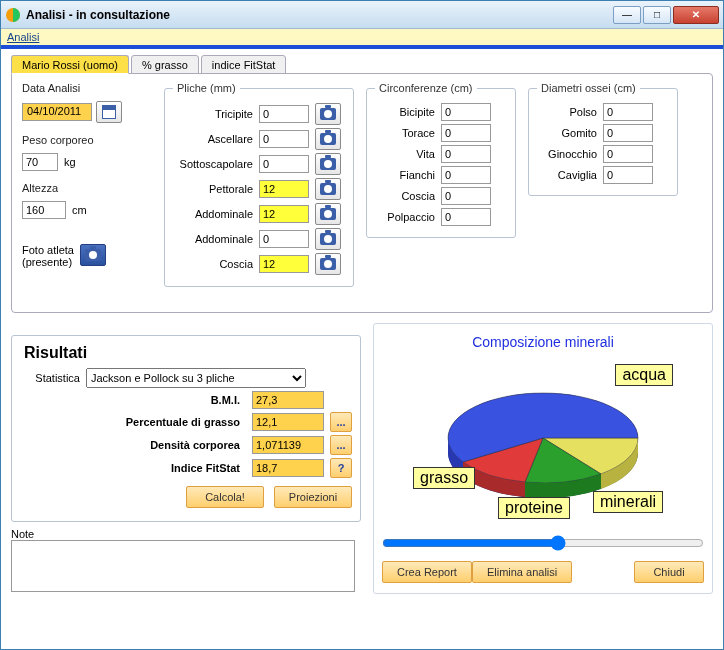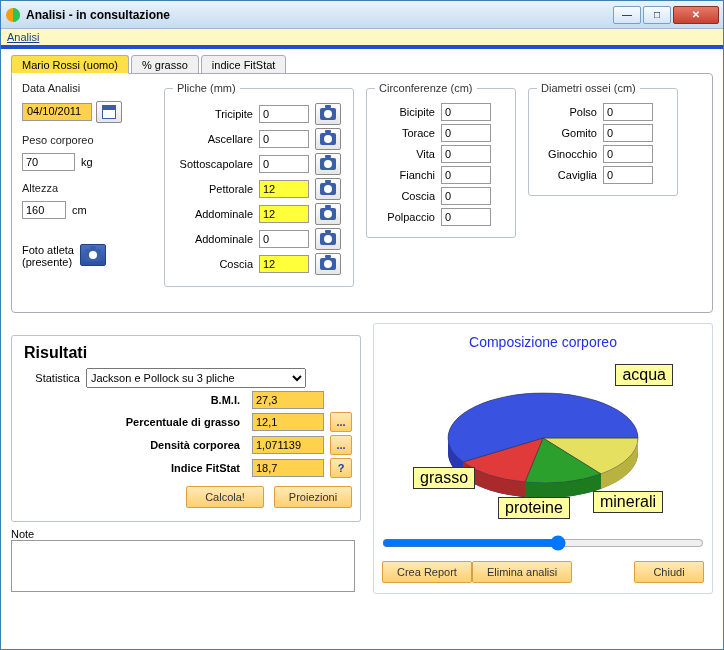--- a/index.html
+++ b/index.html
@@ -76,21 +76,21 @@
       <div class="col" style="width:130px">
         <span class="lbl">Data Analisi</span>
         <div class="row" style="gap:4px">
           <span class="ro">04/10/2011</span>
           <div class="iconbtn">
               <span class="calicon"></span>
             </div>
         </div>
         <span class="lbl" style="margin-top:4px">Peso corporeo</span>
         <div class="row">
-            <input type="text" style="width: 53px;" value="70">
+            <input type="text" style="width: 36px;" value="70">
             <span>kg</span>
           </div>
         <span class="lbl" style="margin-top:4px">Altezza</span>
         <div class="row">
             <input type="text" style="width: 44px;" value="160">
             <span>cm</span>
           </div>
         <div class="row" style="margin-top:18px; align-items:flex-start">
           <div class="col" style="gap:0">
             <span>Foto atleta</span>
@@ -245,21 +245,21 @@
             <button class="obtn" style="width:78px">Proiezioni</button>
           </div>
         </fieldset>
         <div class="note" style="margin-top:6px">
           <div>Note</div>
           <textarea style=""></textarea>
         </div>
       </div>
 
       <div class="chartbox">
-        <div class="charttitle">Composizione corporeo</div>
+        <div class="charttitle">Composizione minerali</div>
         <div style="position:relative; width:280px; height:165px">
           <svg viewBox="0 0 280 165" width="280" height="165">
 
             <ellipse cx="140" cy="95" rx="95" ry="45" fill="#1a2a80"></ellipse>
             <ellipse cx="140" cy="80" rx="95" ry="45" fill="#3a52e0"></ellipse>
 
             <path d="M140 80 L235 80 A95 45 0 0 1 198 116 Z" fill="#e6e060" stroke="#333" stroke-width="0.5"></path>
             <path d="M140 80 L198 116 A95 45 0 0 1 122 124 Z" fill="#2ca02c" stroke="#333" stroke-width="0.5"></path>
             <path d="M140 80 L122 124 A95 45 0 0 1 60 104 Z" fill="#e03a3a" stroke="#333" stroke-width="0.5"></path>
             <path d="M140 80 L60 104 A95 45 0 0 1 45 80 A95 45 0 0 1 235 80 Z" fill="#3a52e0" stroke="#333" stroke-width="0.5"></path>

